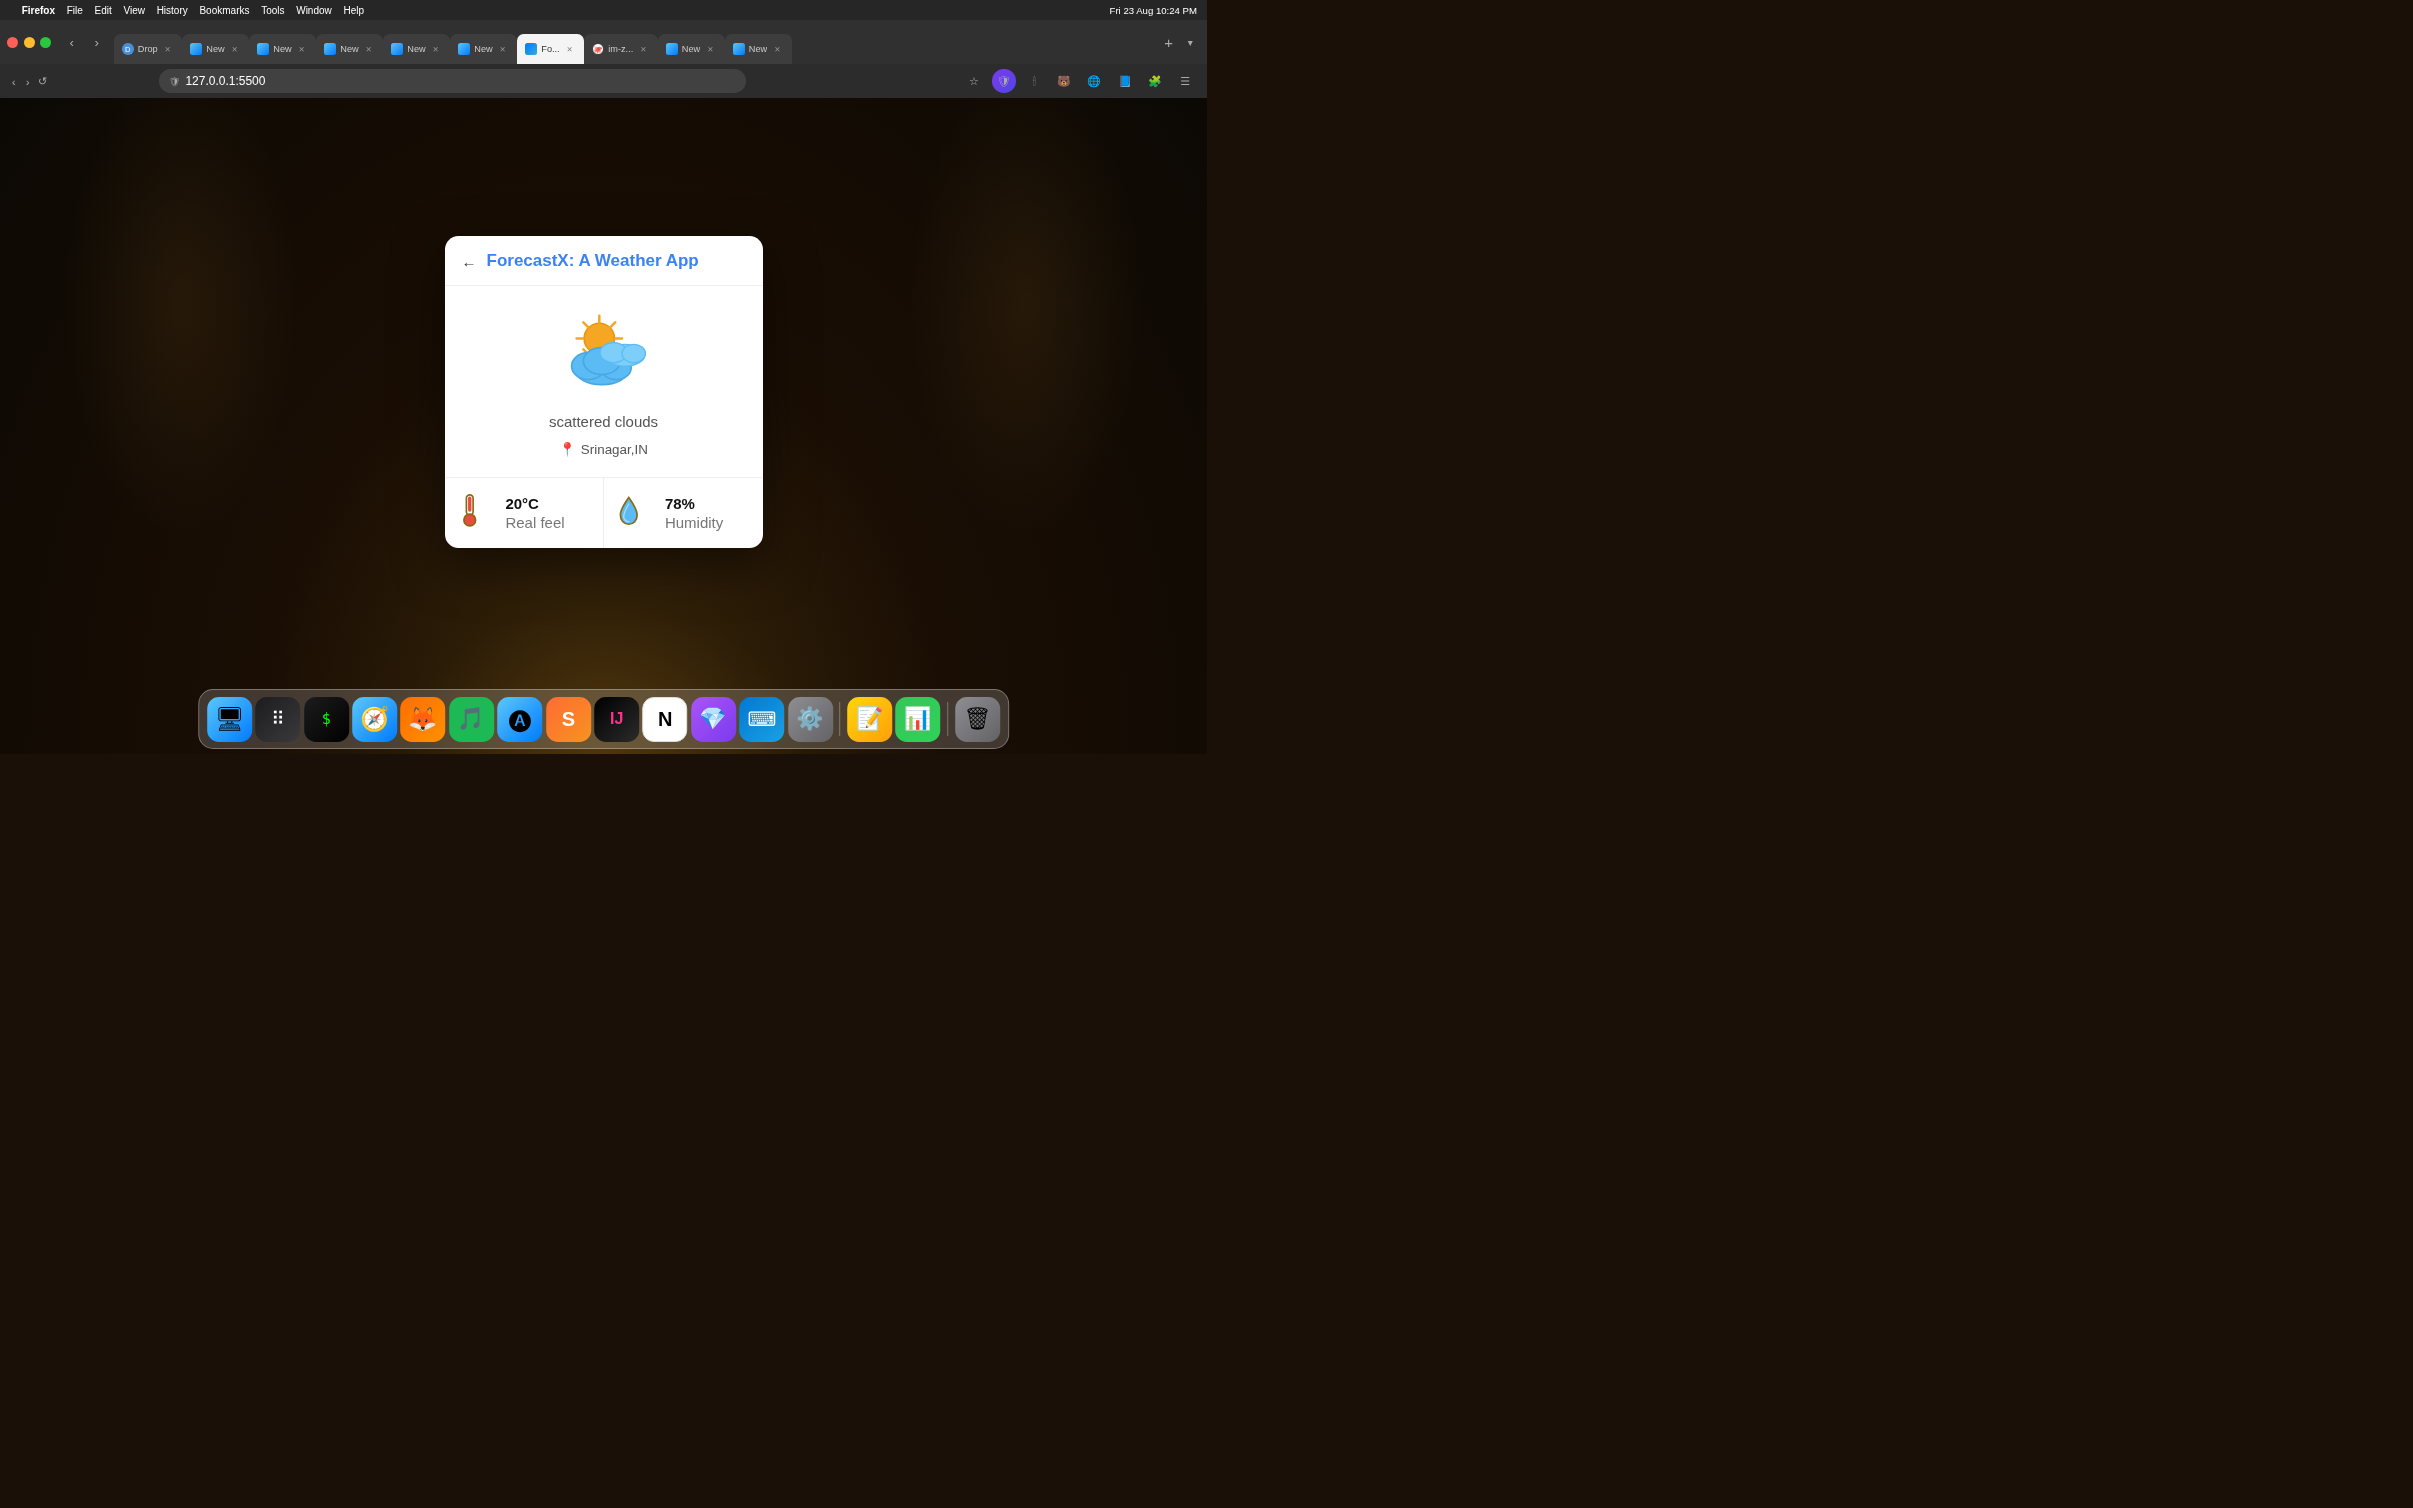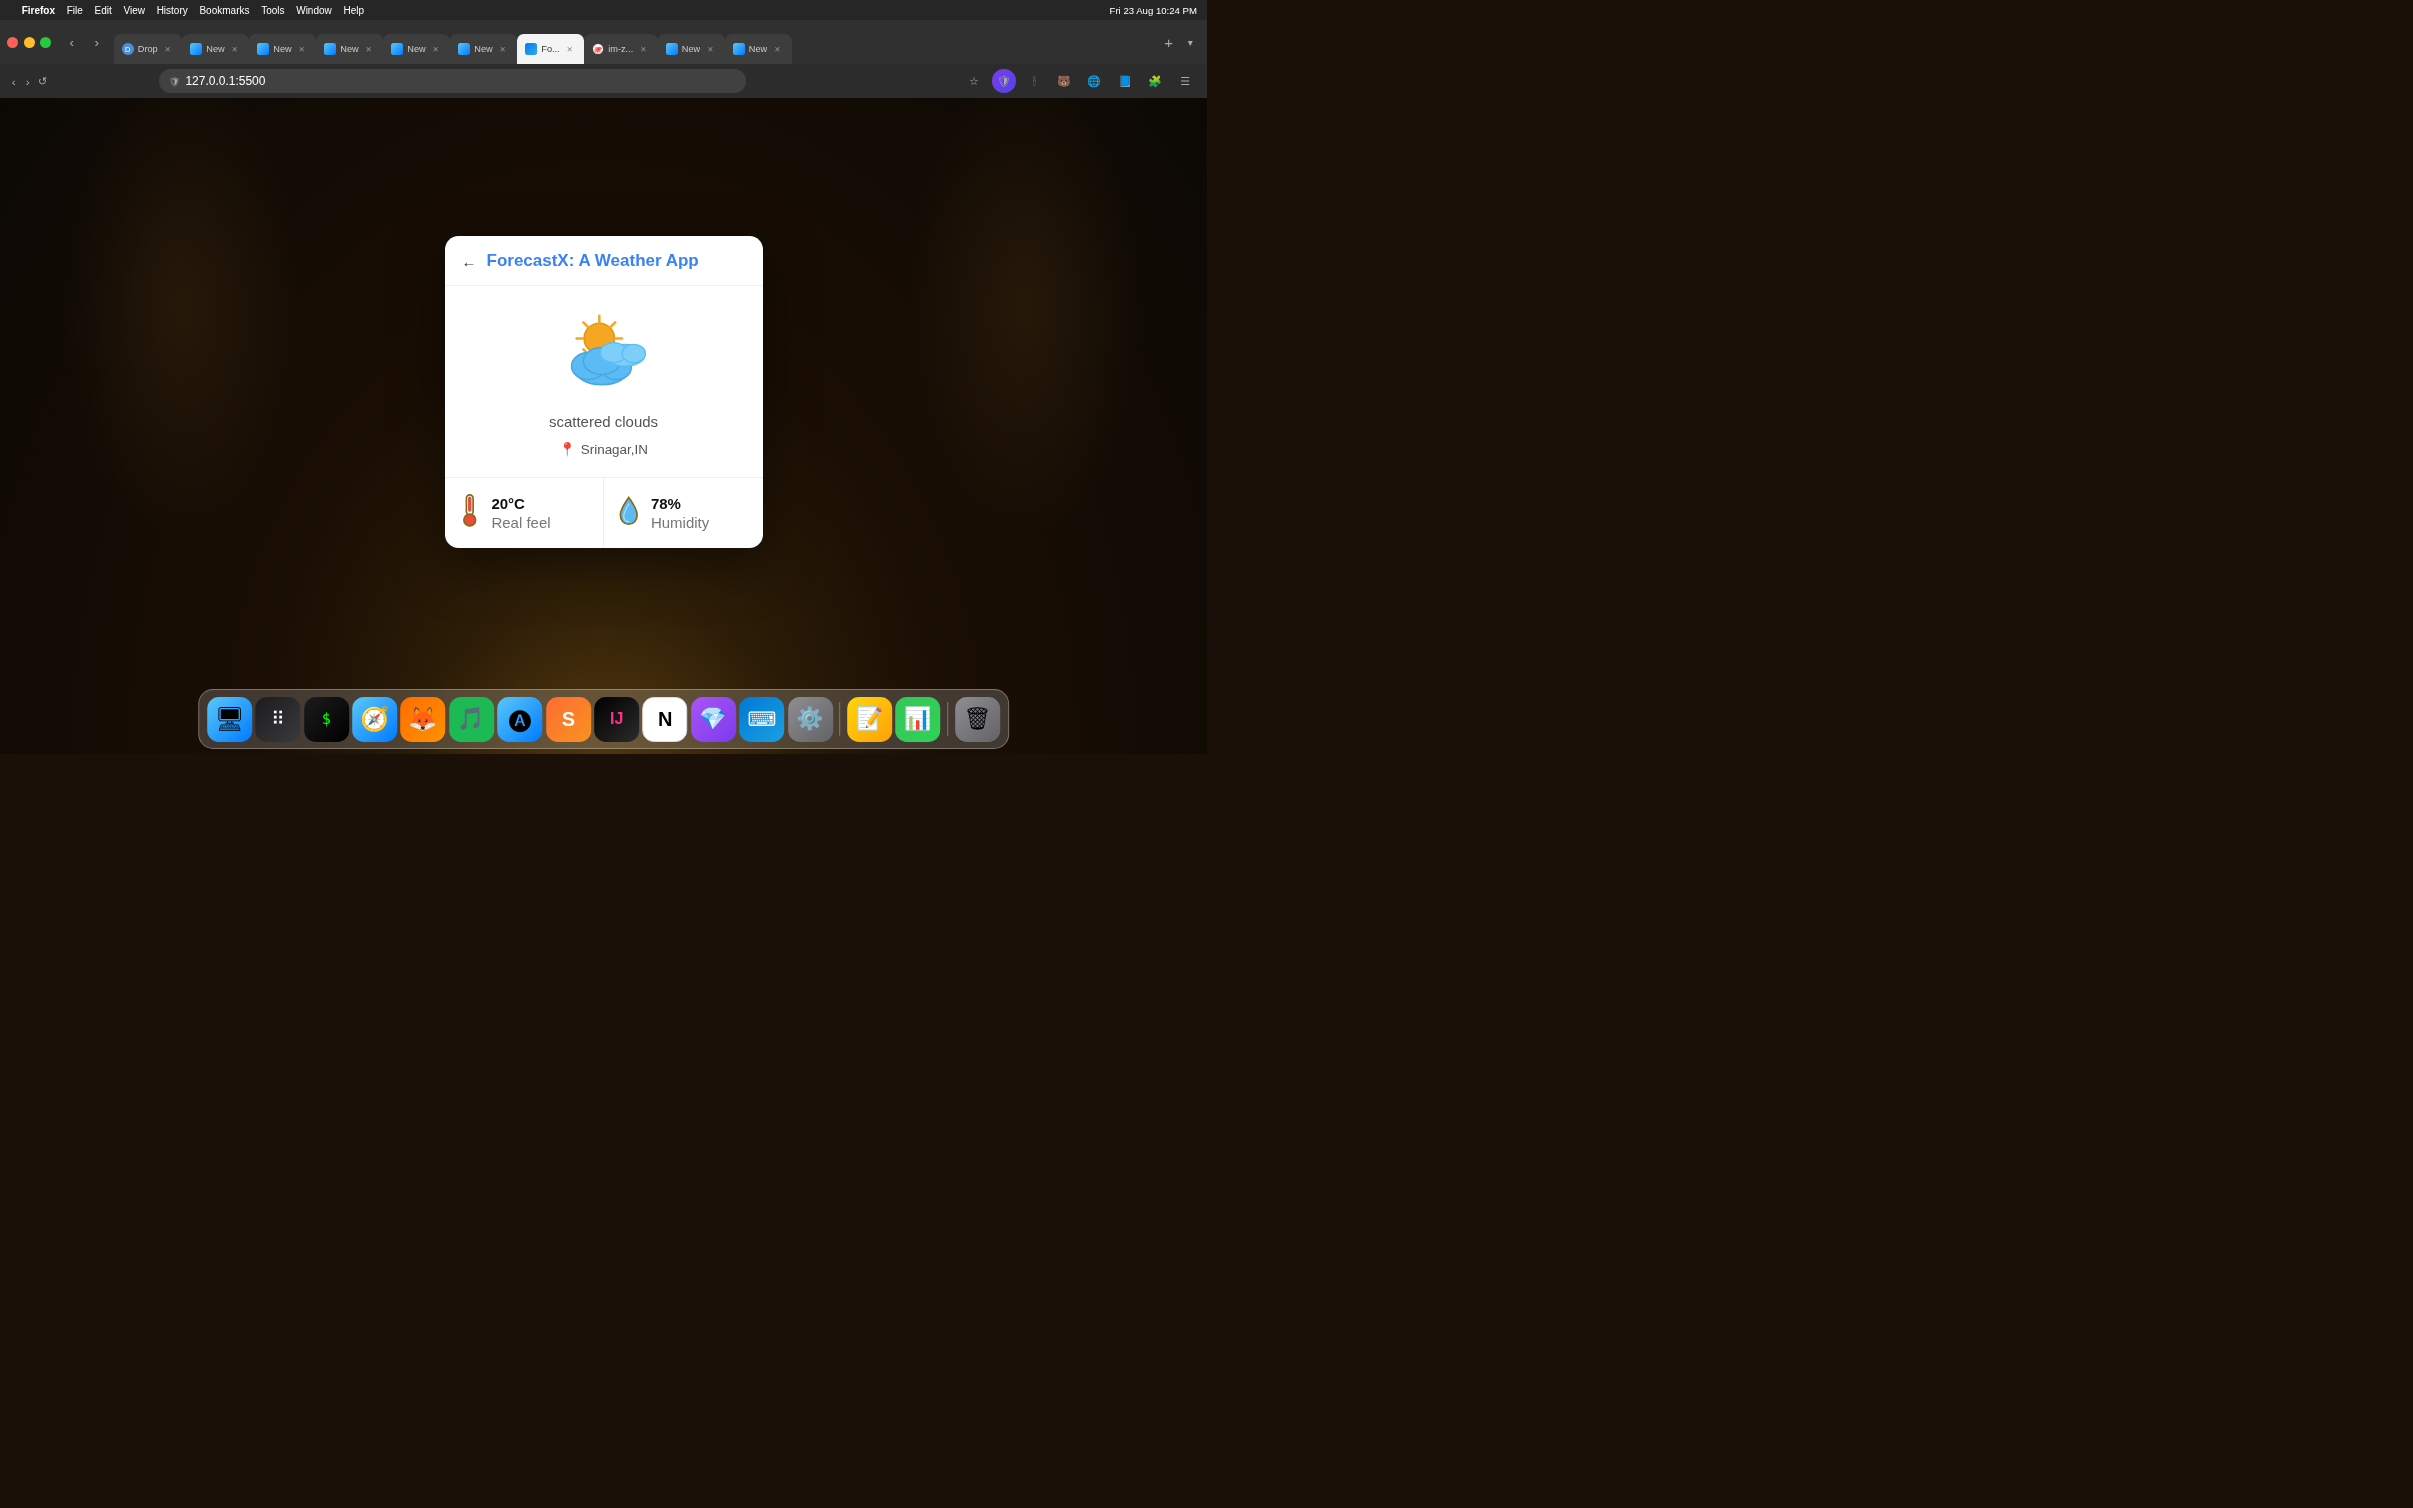--- a/index.html
+++ b/index.html
@@ -243,21 +243,21 @@
     .location-icon { font-size: 13.4px; color: #888; }
 
     .card-footer {
       display: flex;
     }
     .footer-item {
       flex: 1;
       padding: 15px 13.4px;
       display: flex;
       align-items: center;
-      gap: 10px;
+      gap: 24px;
     }
     .footer-item:first-child {
       border-right: 0.8px solid #eee;
     }
     .footer-icon { font-size: 23.5px; color: #8B6914; }
     .footer-data {}
     .footer-value { font-size: 15px; font-weight: 700; color: #111; }
     .footer-label { font-size: 15px; color: #777; margin-top: 1.7px; }
 
     

